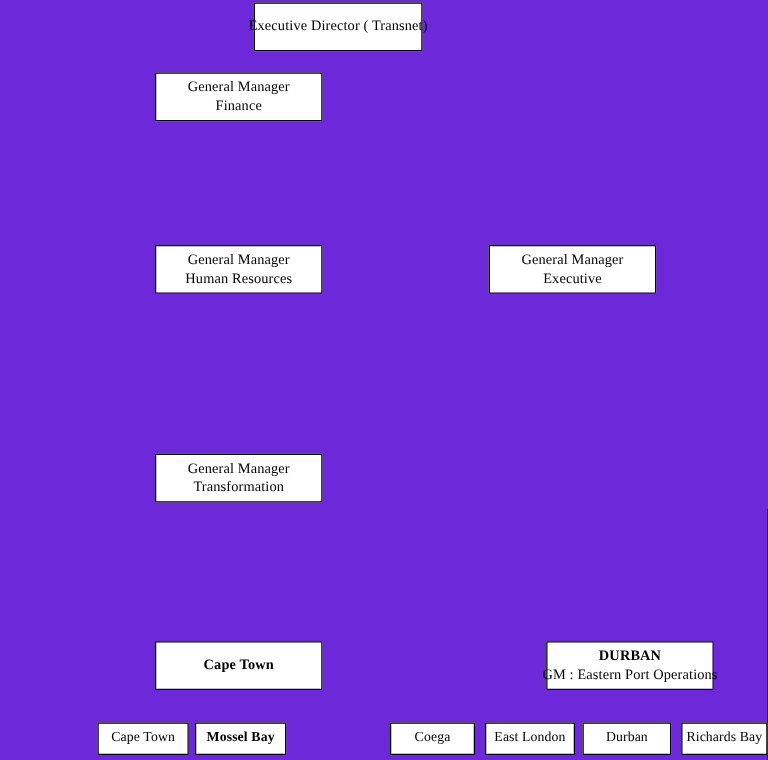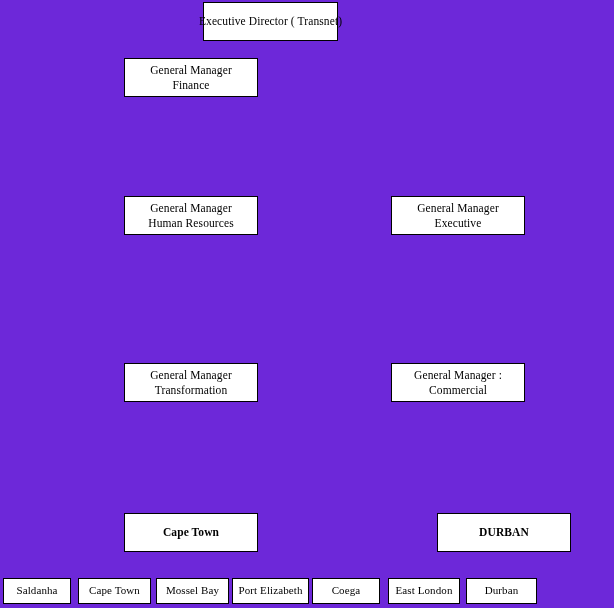--- a/index.html
+++ b/index.html
@@ -85,55 +85,49 @@
   <div class="node tier-gm" style="left:391px; top:196px; width:134px; height:39px;">
     <span class="line">General Manager</span>
     <span class="line">Executive</span>
   </div>
 
   <div class="node tier-gm" style="left:124px; top:363px; width:134px; height:39px;">
     <span class="line">General Manager</span>
     <span class="line">Transformation</span>
   </div>
 
-  <div class="node tier-gm" style="left:391px; top:363px; width:134px; height:39px;">
-    <span class="line">General Manager :</span>
-    <span class="line">Commercial</span>
-  </div>
 
   <div class="node tier-region" style="left:124px; top:513px; width:134px; height:39px;">
     <span class="line-title">Cape Town</span>
   </div>
 
   <div class="node tier-region" style="left:437px; top:513px; width:134px; height:39px;">
     <span class="line-title">DURBAN</span>
+    <span class="line-sub">GM : Eastern Port Operations</span>
   </div>
 
-  <div class="node tier-port" style="left:3px; top:578px; width:68px;">
-    <span class="line">Saldanha</span>
-  </div>
 
   <div class="node tier-port" style="left:78px; top:578px; width:73px;">
     <span class="line">Cape  Town</span>
   </div>
 
-  <div class="node tier-port" style="left:156px; top:578px; width:73px;">
+  <div class="node tier-port" style="left:156px; top:578px; width:73px;font-weight:bold;">
     <span class="line">Mossel Bay</span>
   </div>
 
-  <div class="node tier-port" style="left:232px; top:578px; width:77px;">
-    <span class="line">Port Elizabeth</span>
-  </div>
 
   <div class="node tier-port" style="left:312px; top:578px; width:68px;">
     <span class="line">Coega</span>
   </div>
 
   <div class="node tier-port" style="left:388px; top:578px; width:72px;">
     <span class="line">East London</span>
   </div>
 
   <div class="node tier-port" style="left:466px; top:578px; width:71px;">
     <span class="line">Durban</span>
   </div>
 
+  <div class="node tier-port" style="left:545px; top:578px; width:69px;">
+    <span class="line">Richards Bay</span>
+  </div>
 
 </div>
 
 </body></html>

